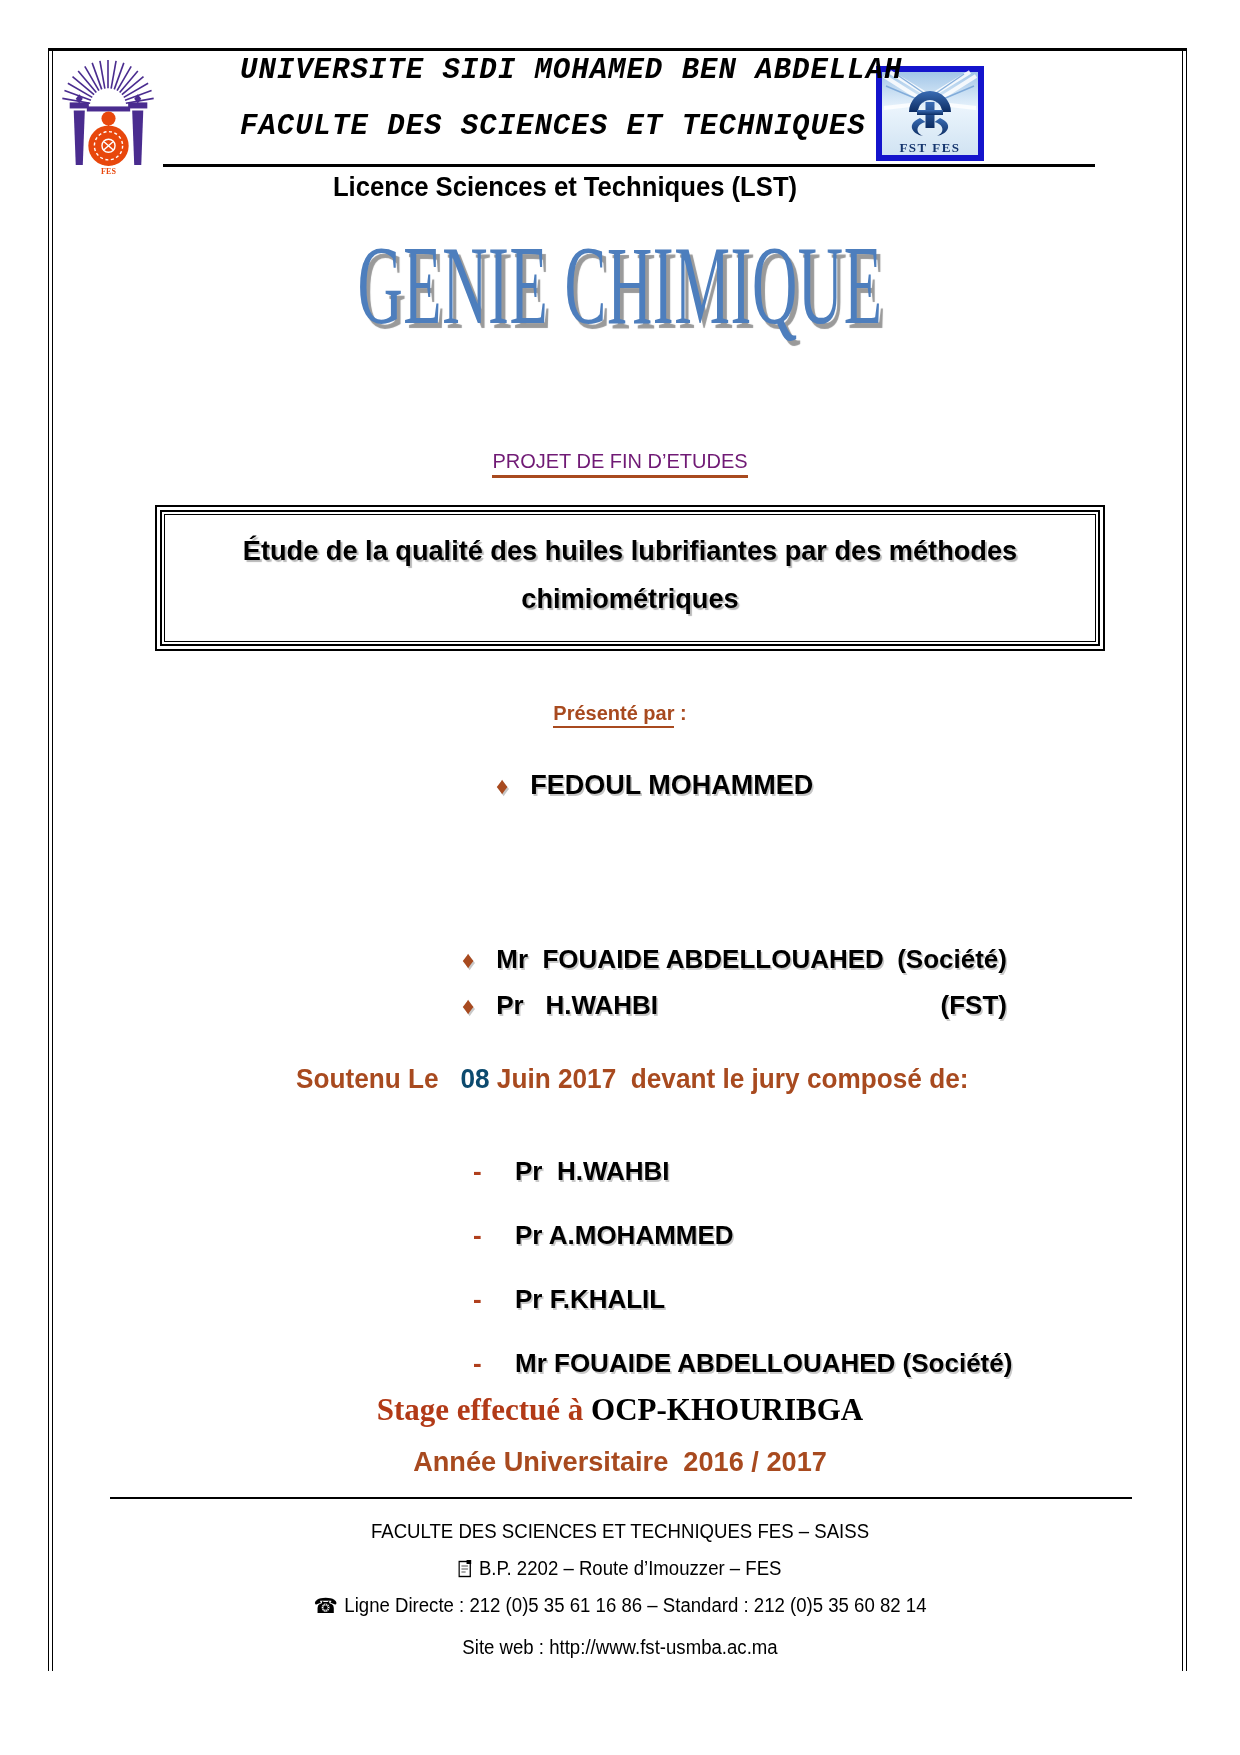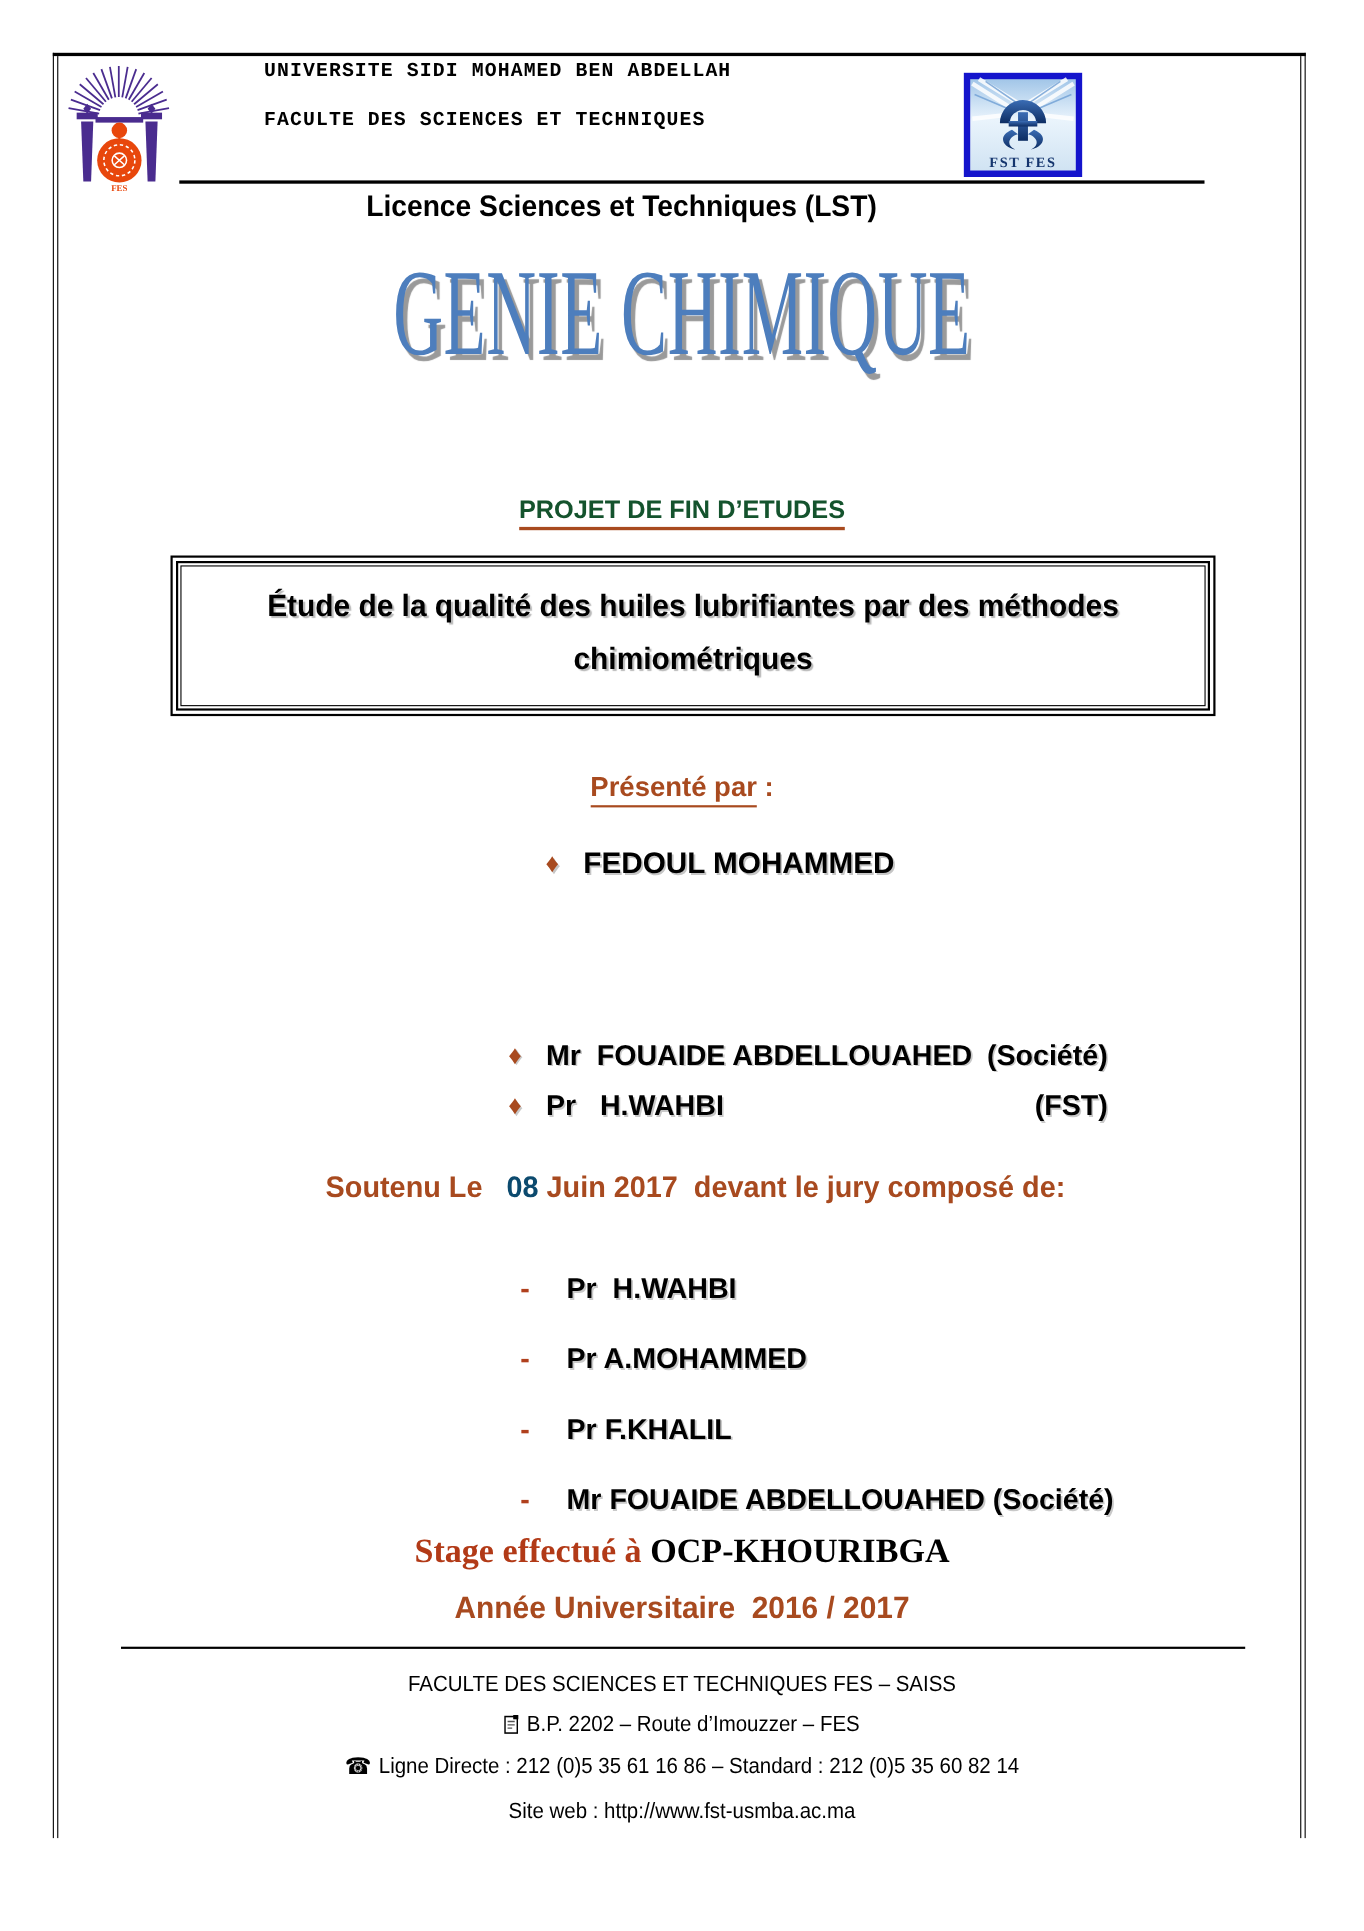--- a/index.html
+++ b/index.html
@@ -9,41 +9,41 @@
   
   .frame{position:absolute;left:48px;top:48px;width:1137px;height:1620px;
          border-top:3px solid #000;border-left:1px solid #000;border-right:1px solid #000;}
   .frame::before{content:"";position:absolute;left:3px;top:0;bottom:0;width:0;border-left:1px solid #000;}
   .frame::after{content:"";position:absolute;right:3px;top:0;bottom:0;width:0;border-right:1px solid #000;}
 
   .center-line{position:absolute;left:0;width:1240px;text-align:center;}
   .pre{white-space:pre;}
 
   .hdr-text{position:absolute;left:240px;top:56px;font-family:"Liberation Mono",monospace;
-            font-weight:bold;font-size:18px;letter-spacing:1px;line-height:1;}
+            font-weight:bold;font-size:29px;letter-spacing:1px;line-height:1;font-style:italic;}
   .hdr-text .l2{margin-top:27px;}
 
   .hdr-rule{position:absolute;left:163px;top:164px;width:932px;height:3px;background:#000;}
 
   .licence{top:172px;font-size:27px;font-weight:bold;transform:translateX(-55px) scaleX(.95);}
 
   .genie{top:228px;font-family:"Liberation Serif","DejaVu Serif",serif;font-size:112px;line-height:1.02;
          color:#4D7EBD;transform:scaleX(.56);transform-origin:620px 0;
          text-shadow:7px 5px 1px #9a9a9a;letter-spacing:1px;}
 
-  .projet{top:450px;font-size:23px;font-weight:bold;color:#14532d;}
+  .projet{top:450px;font-size:20px;font-weight:normal;color:#701a75;}
   .projet .u{border-bottom:3px solid #A84A1F;padding-bottom:3px;}
 
   .thesis-box{position:absolute;left:155px;top:505px;width:950px;border:2px solid #000;padding:3px;box-sizing:border-box;}
   .thesis-mid{border:2px solid #000;padding:2px;}
   .thesis-inner{border:1px solid #000;padding:12px 6px 18px;text-align:center;}
   .thesis-inner div{font-size:28px;font-weight:bold;line-height:48px;
                     text-shadow:2px 2px 1px #b9b9b9;transform:scaleX(.97);}
 
-  .rust-head{font-size:25px;font-weight:bold;color:#A84A1F;}
+  .rust-head{font-size:20px;font-weight:bold;color:#A84A1F;}
   .rust-head .u{border-bottom:2px solid #A84A1F;padding-bottom:2px;}
   .presente{top:702px;}
   .encadre{top:878px;}
 
   .diamond{color:#A84A1F;font-size:24px;margin-right:22px;line-height:1;}
   .fedoul{position:absolute;left:496px;top:770px;font-size:27px;font-weight:bold;
           text-shadow:1.5px 1.5px 0 #c6c6c6;display:flex;align-items:center;}
 
   .sup-line{position:absolute;left:462px;width:545px;display:flex;align-items:center;
             font-size:26px;font-weight:bold;text-shadow:1.5px 1.5px 0 #c9c9c9;}

